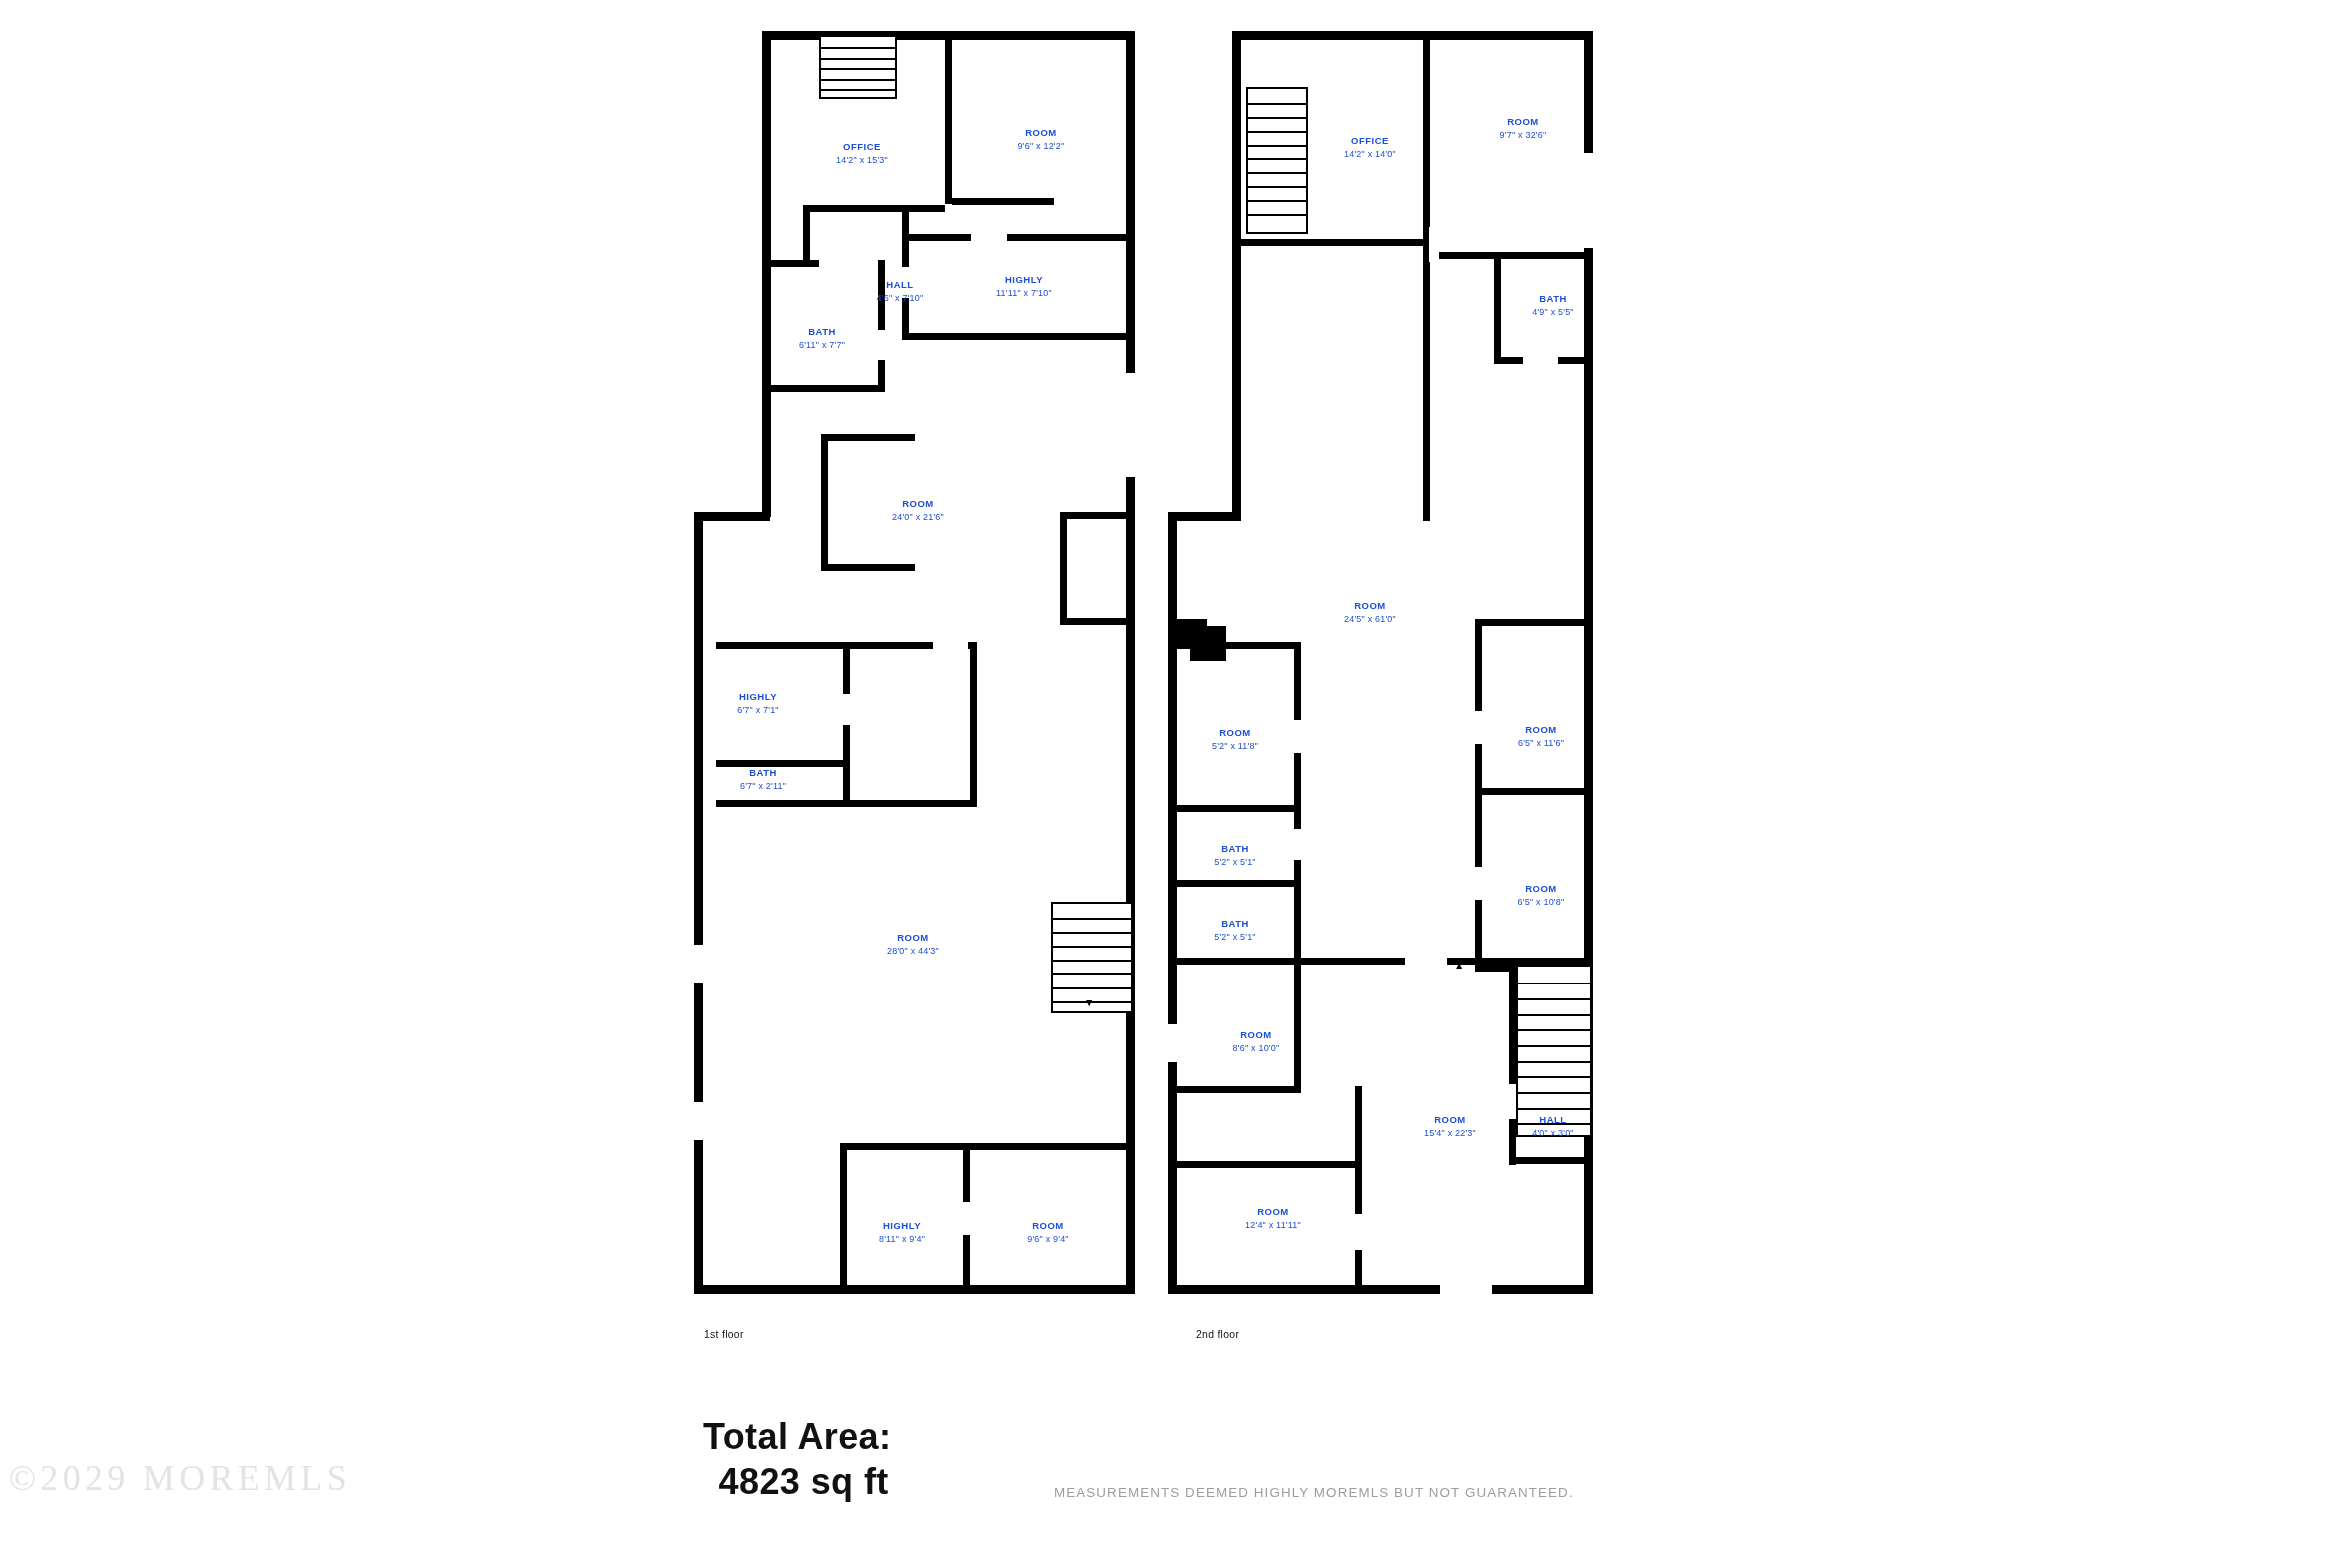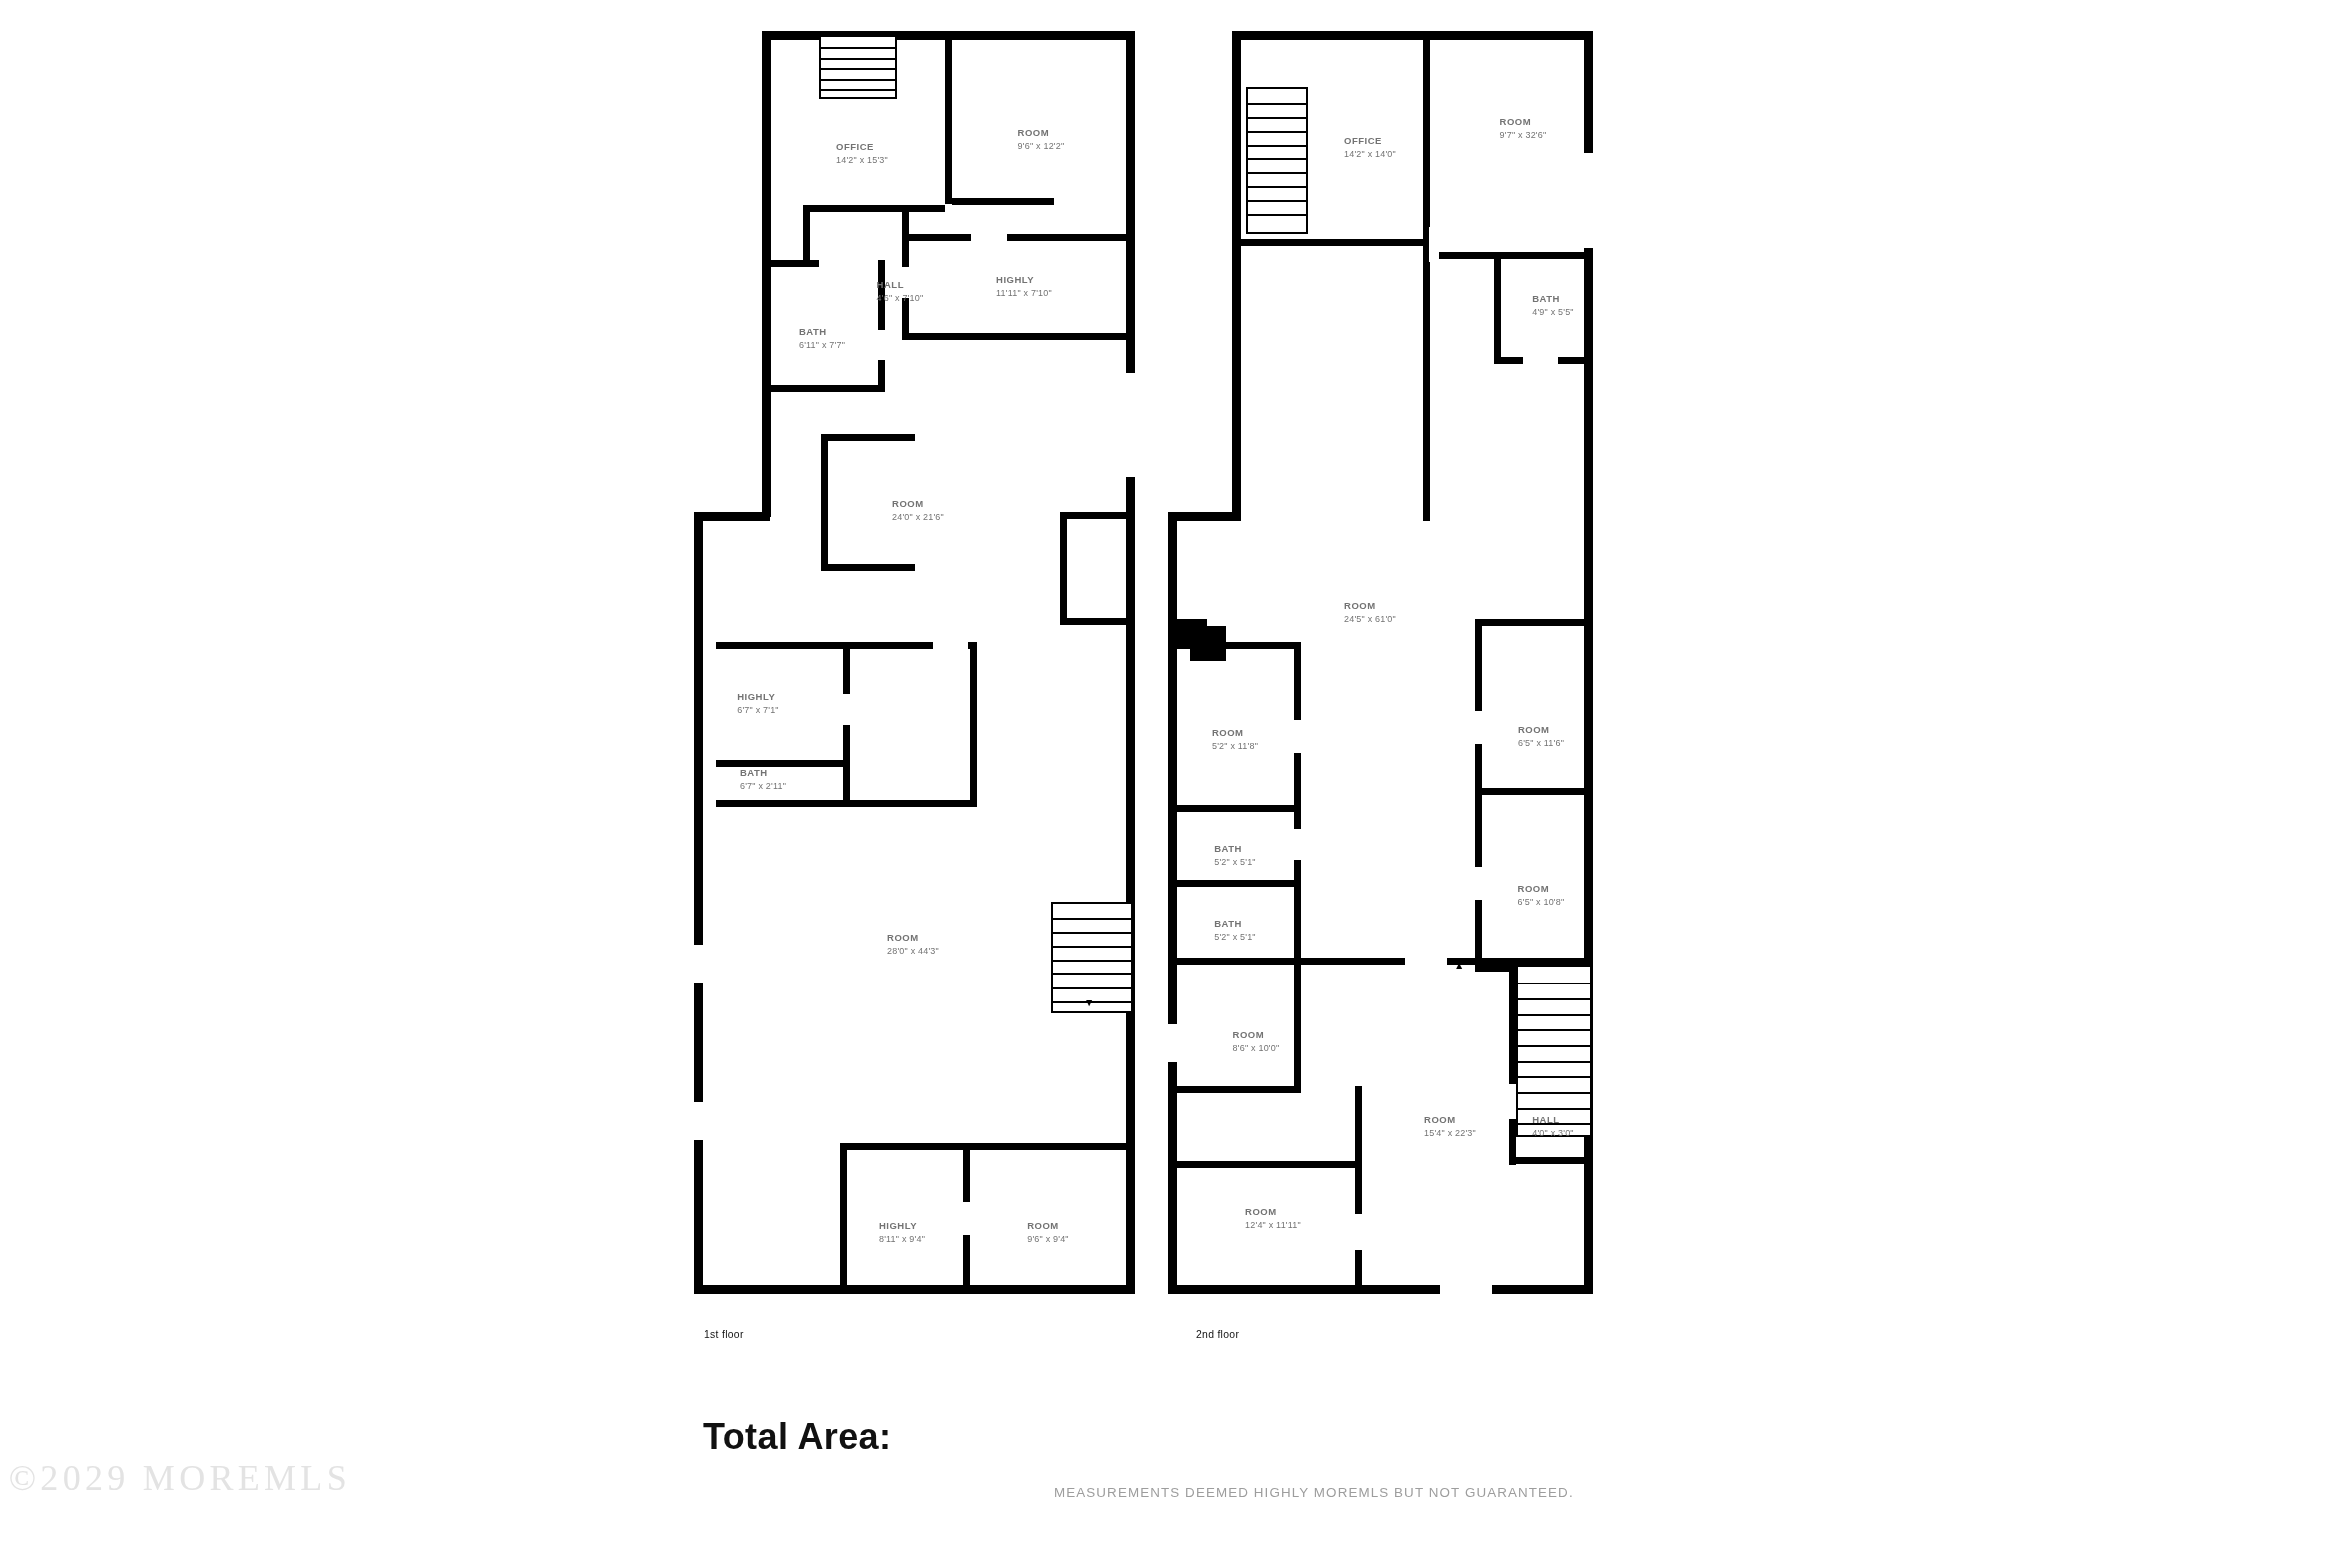--- a/index.html
+++ b/index.html
@@ -25,21 +25,22 @@
     position: absolute;
     background: #000000;
   }
   .room-fill {
     position: absolute;
     background: #ffffff;
   }
   
   .room-label {
     position: absolute;
-    color: #737373;
+    text-align: center;
+    color: #1d4ed8;
     line-height: 1.35;
     white-space: nowrap;
     transform: translate(-50%, -50%);
     font-family: "Liberation Sans", sans-serif;
   }
   .room-label .nm {
     display: block;
     font-size: 9.5px;
     letter-spacing: 0.5px;
     font-weight: 700;
@@ -357,20 +358,21 @@
     <div class="room-label" style="left:1273px; top:1218px;">
       <span class="nm">ROOM</span>
       <span class="dim">12'4" x 11'11"</span>
     </div>
 
     <div class="floor-caption" style="left:1181px; top:1329px;margin-left:15px;">2nd floor</div>
   </div>
 
   <div class="total-area">
     <span>Total Area:</span>
+    <span class="line2">4823 sq ft</span>
   </div>
 
   <div class="disclaimer">MEASUREMENTS DEEMED HIGHLY MOREMLS BUT NOT GUARANTEED.</div>
 
   <div class="watermark">©2029 MOREMLS</div>
 
 </div>
 
 
 </body></html>

